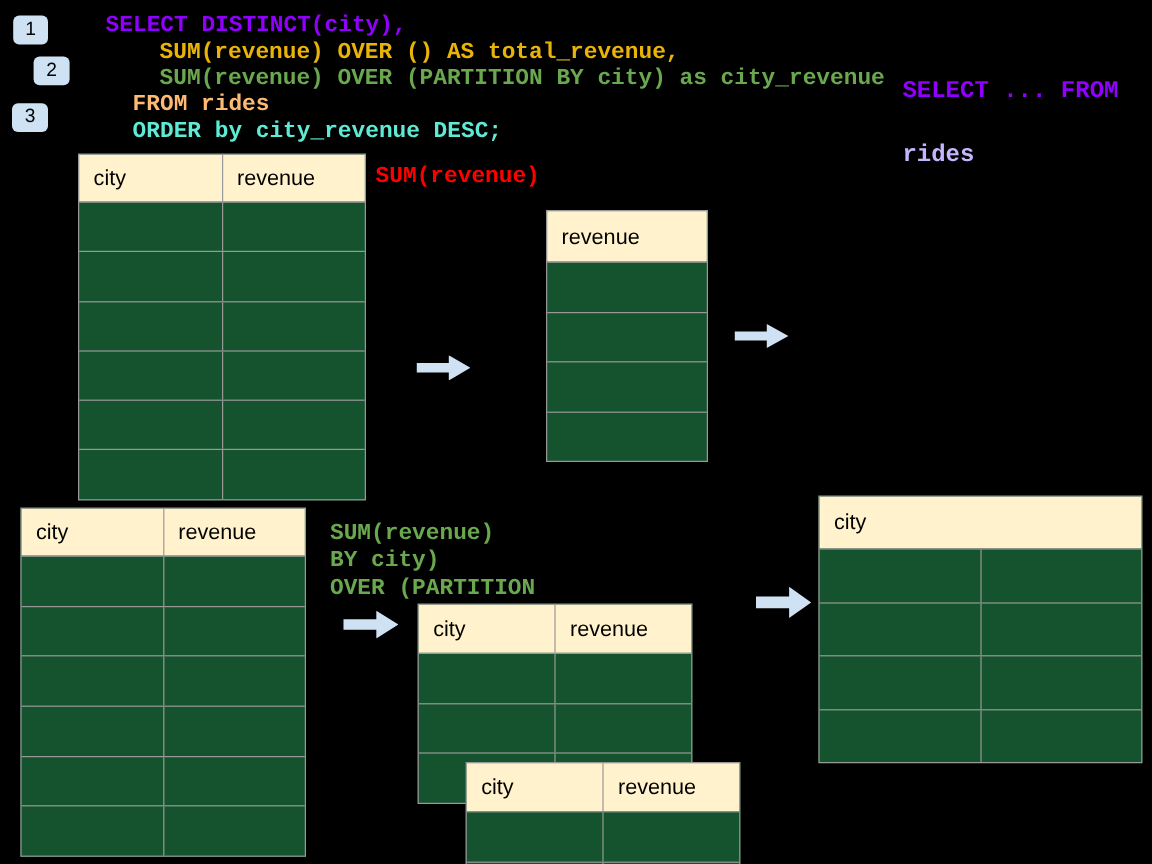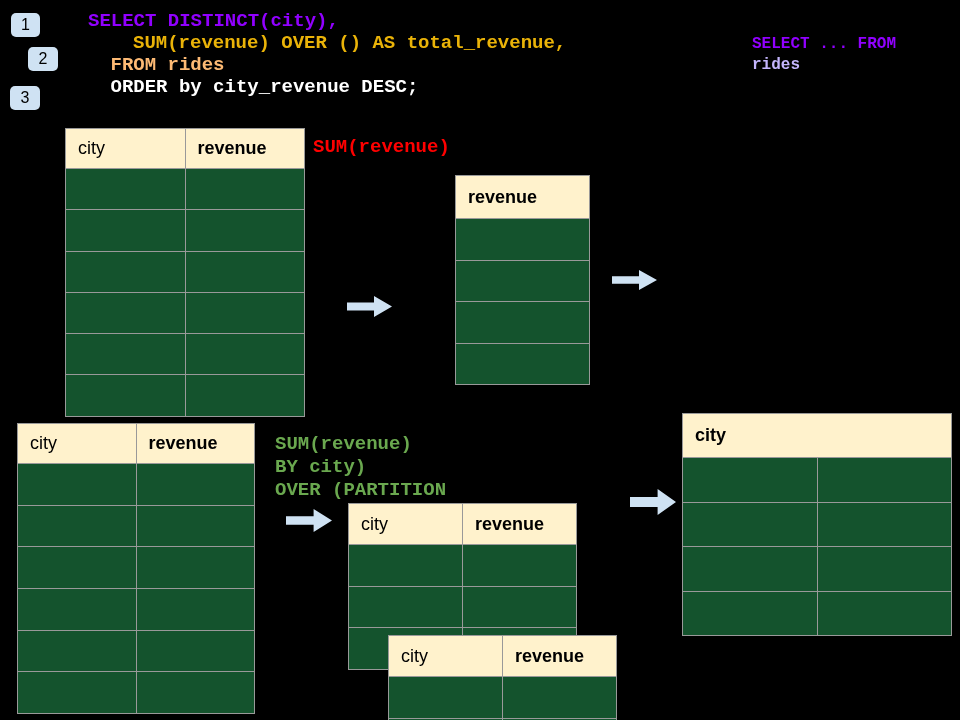--- a/index.html
+++ b/index.html
@@ -6,40 +6,40 @@
   #stage{
     position:relative;width:960px;height:720px;background:#000;
     overflow:hidden;font-family:"Liberation Sans",sans-serif;
   }
   
   .codeblock{position:absolute;text-decoration:underline;}
   .code-line{
     font-family:"Liberation Mono",monospace;font-weight:bold;
     font-size:19px;line-height:22px;white-space:pre;
   }
-  .note .code-line{font-size:16px;line-height:21px;}
+  .note .code-line{font-size:20px;line-height:21px;margin-top:32px;}
   .ann-green .code-line{line-height:23px;}
   
   .badge{
     position:absolute;background:var(--badge_fill,#CFE2F3);
     border-radius:5px;color:#000;font-size:16px;
     display:flex;align-items:center;justify-content:center;
   }
   
   .dtable{
     position:absolute;border:1px solid var(--table_border,#999);
     background:#14532d;display:flex;flex-direction:column;box-sizing:border-box;
   }
   .thead{display:flex;background:var(--header_fill,#FFF2CC);height:var(--hh,40px);box-sizing:border-box;}
   .th{
     flex:1;display:flex;align-items:center;padding-left:12px;
     color:#000;font-size:18px;border-right:1px solid var(--table_border,#999);
     box-sizing:border-box;overflow:hidden;
   }
-  .th:last-child{border-right:none;font-weight:bold;}
+  .th:last-child{border-right:none;}
   .trow{display:flex;height:var(--rh,41.4px);border-top:1px solid var(--table_border,#999);box-sizing:border-box;}
   .td{flex:1;border-right:1px solid var(--table_border,#999);box-sizing:border-box;}
   .td:last-child{border-right:none;}
   
   .arrow{
     position:absolute;background:var(--arrow_fill,#CFE2F3);
     clip-path:polygon(0% 31%,60% 31%,60% 0%,100% 50%,60% 100%,60% 69%,0% 69%);
   }
 </style>
 </head>
@@ -47,22 +47,23 @@
 
 <div id="stage">
 
   <div class="badge" style="left:11px;top:13px;width:29px;height:24px">1</div>
   <div class="badge" style="left:28px;top:47px;width:30px;height:24px">2</div>
   <div class="badge" style="left:10px;top:86px;width:30px;height:24px">3</div>
 
   <div class="codeblock" style="left:88px;top:10px">
       <div class="code-line" style="color: rgb(145, 0, 255); padding-left: 0px;">SELECT DISTINCT(city),</div>
       <div class="code-line" style="color: #eab308; padding-left: 45px;">SUM(revenue) OVER () AS total_revenue,</div>
+      <div class="code-line" style="color: rgb(106, 168, 79); padding-left: 45px;">SUM(revenue) OVER (PARTITION BY city) as city_revenue</div>
       <div class="code-line" style="color: #fdba74; padding-left: 22.5px;">FROM rides</div>
-      <div class="code-line" style="color: #ffffff; padding-left: 22.5px;">ORDER by city_revenue DESC;</div>
+      <div class="code-line" style="color: #5eead4; padding-left: 22.5px;">ORDER by city_revenue DESC;</div>
     </div>
 
   <div class="codeblock note" style="left:752px;top:34px">
       <div class="code-line" style="color: rgb(145, 0, 255); padding-left: 0px;">SELECT ... FROM</div>
       <div class="code-line" style="color: #c4b5fd; padding-left: 0px;">rides</div>
     </div>
 
   <div class="codeblock" style="left:313px;top:136px">
       <div class="code-line" style="color: rgb(255, 0, 0); padding-left: 0px;">SUM(revenue)</div>
     </div>

